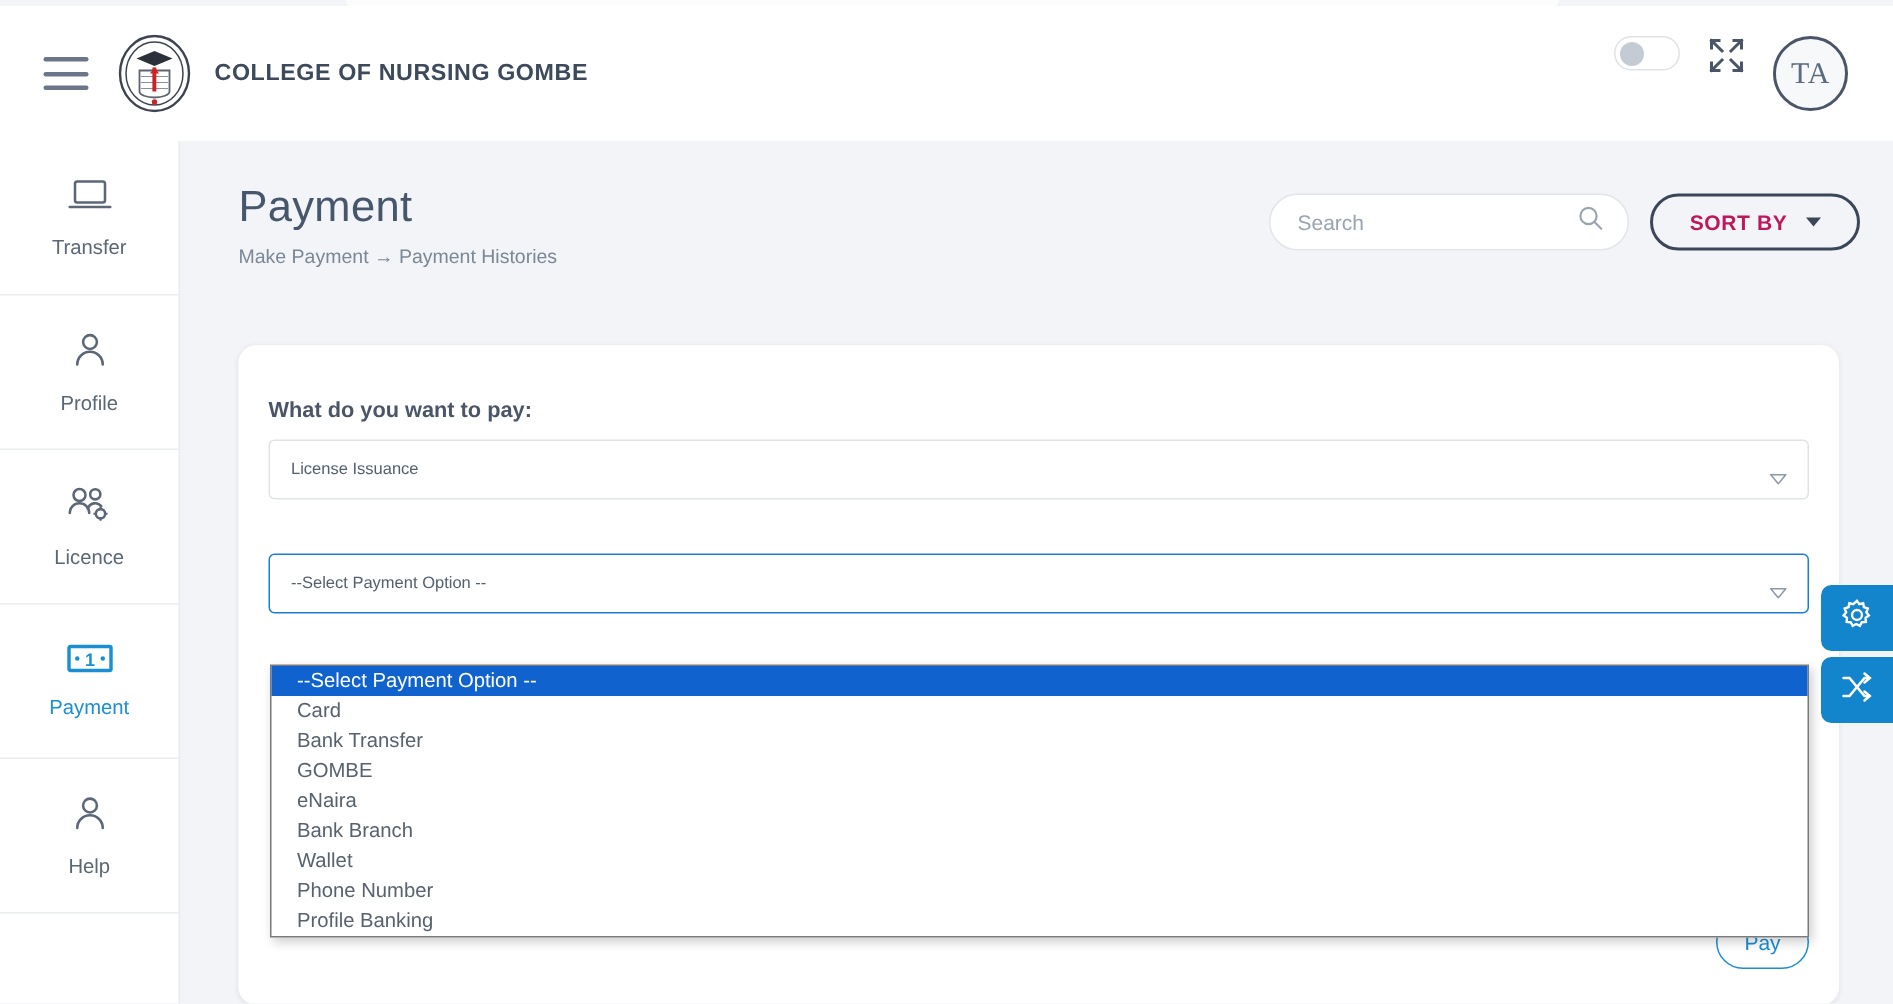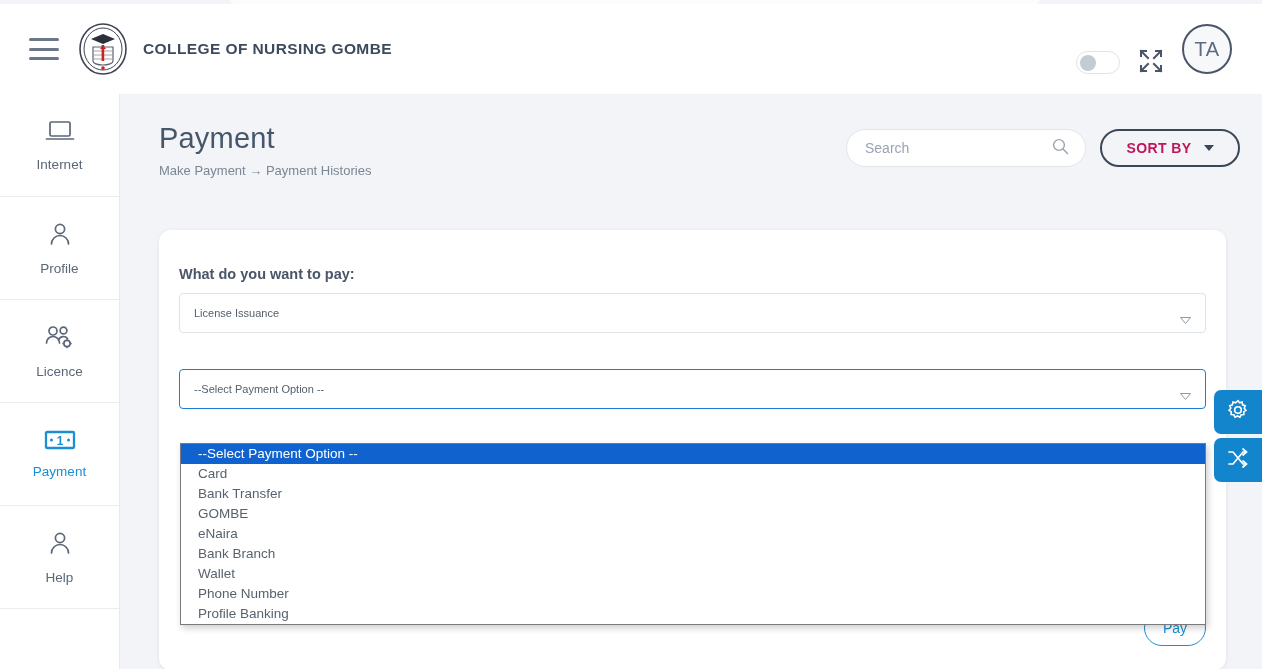--- a/index.html
+++ b/index.html
@@ -32,21 +32,21 @@
     cursor: pointer;
   }
   .hamburger span { display: block; height: 3px; width: 100%; background: #6b7688; border-radius: 2px; }
 
   .logo-wrap { width: 52px; height: 52px; position: relative; flex: 0 0 auto; }
   .brand-title {
     margin-left: 14px; font-size: 15.5px; font-weight: bold;
     letter-spacing: .4px; color: #3d4a5c;
   }
   .header-right {
-    margin-left: auto; display: flex; align-items: flex-end; gap: 18px; margin-right: 30px;
+    margin-left: auto; display: flex; align-items: flex-start; gap: 18px; margin-right: 30px; font-family: Liberation Serif, serif;
   }
   .toggle {
     width: 44px; height: 23px; border-radius: 12px; background: #ffffff;
     border: 1px solid #dfe3e8; position: relative; cursor: pointer;
   }
   .toggle .knob {
     position: absolute; left: 3px; top: 2.5px; width: 16px; height: 16px;
     border-radius: 50%; background: #c5cbd4;
   }
   .expand-btn { width: 26px; height: 26px; cursor: pointer; }
@@ -195,21 +195,21 @@
 
   <div class="sidebar">
 
     <div class="nav-item">
       <span>
         <svg width="30" height="24" viewBox="0 0 30 24" fill="none" stroke="currentColor" stroke-width="1.7">
           <rect x="5" y="3" width="20" height="14" rx="1.5"></rect>
           <line x1="1.5" y1="20" x2="28.5" y2="20" stroke-linecap="round"></line>
         </svg>
       </span>
-      <span class="nav-label">Internet</span>
+      <span class="nav-label">Transfer</span>
     </div>
 
     <div class="nav-item">
       <span>
         <svg width="26" height="26" viewBox="0 0 26 26" fill="none" stroke="currentColor" stroke-width="1.7">
           <circle cx="13" cy="8" r="4.6"></circle>
           <path d="M4.5 23 a8.5 8.5 0 0 1 17 0" stroke-linecap="round"></path>
         </svg>
       </span>
       <span class="nav-label">Profile</span>

